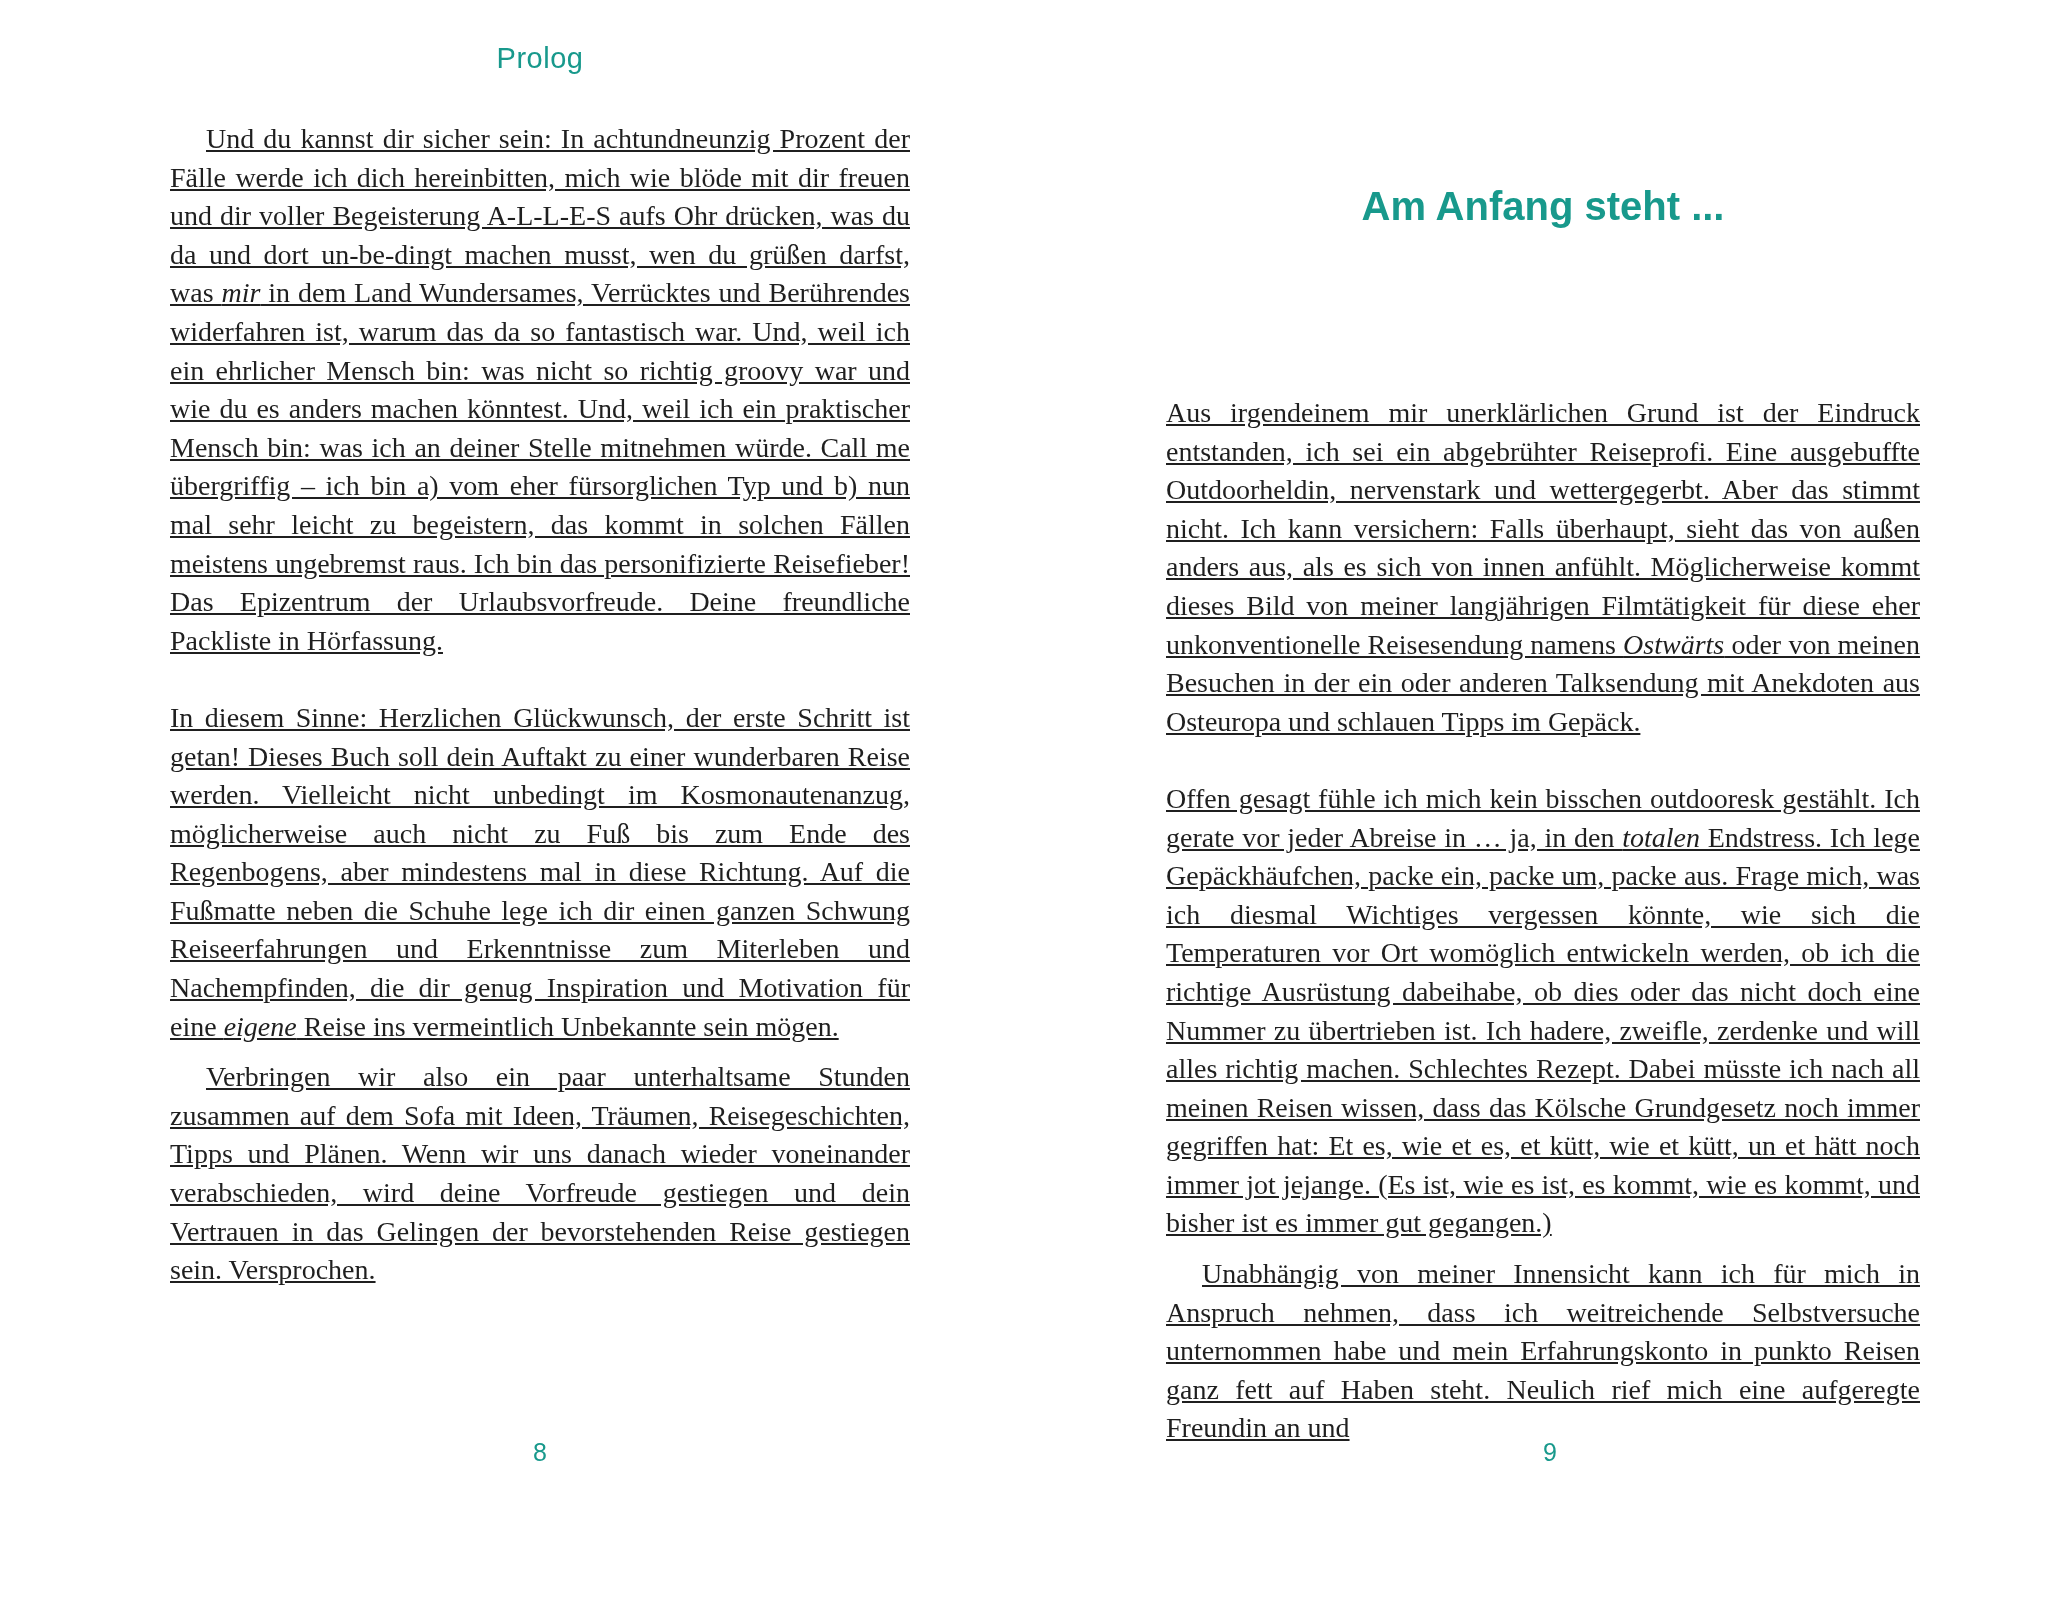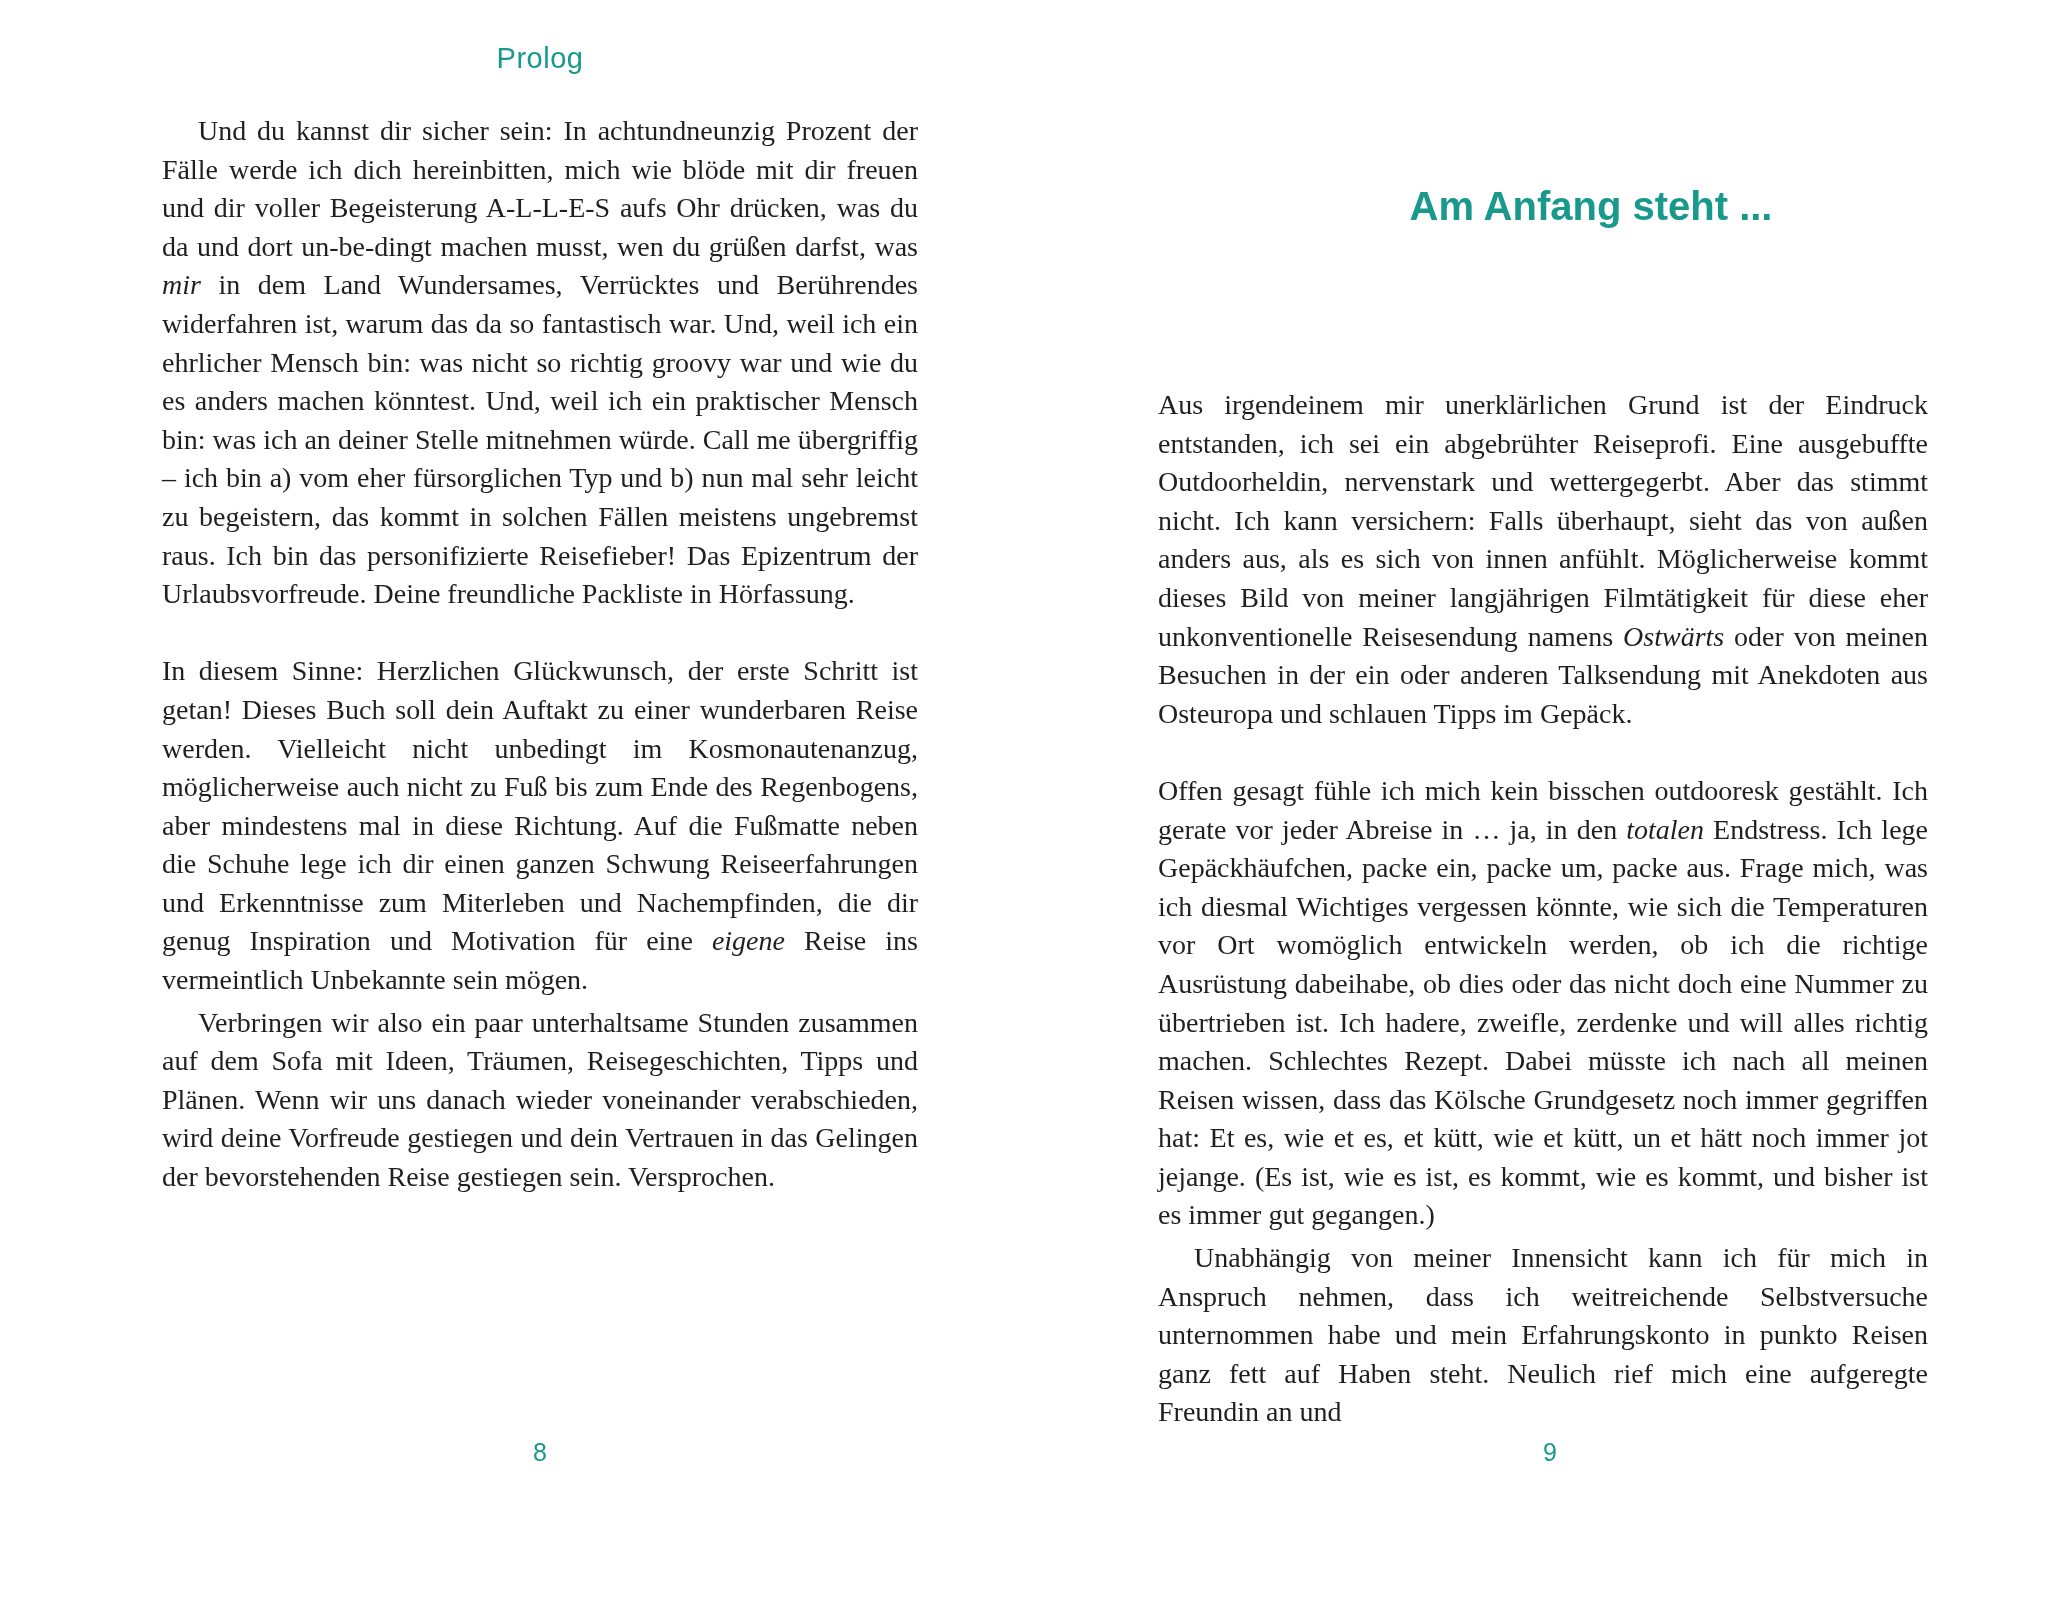--- a/index.html
+++ b/index.html
@@ -16,40 +16,40 @@
   .chapter-header {
     left: 158px; top: 42px; width: 764px;
     text-align: center;
     font-family: "Liberation Sans", sans-serif;
     font-size: 29px;
     letter-spacing: 0.5px;
     color: var(--accent);
   }
 
   .chapter-title {
-    left: 1202px; top: 182px; width: 778px;
+    left: 1154px; top: 182px; width: 778px;
     margin: 0;
     text-align: center;
     font-family: "Liberation Sans", sans-serif;
     font-weight: 700;
     font-size: 40px;
     line-height: 49px;
     color: var(--accent);
   }
 
   .page-body {
     font-size: 28px;
     line-height: 38.6px;
     color: var(--ink);
     text-align: justify;
   }
   #left-body  { left: 158px;  top: 108px; width: 764px; }
   #right-body { left: 1154px; top: 382px; width: 778px; }
 
-  .para { margin: 4px; }
+  .para { margin: 12px; text-decoration: underline; }
   .para.indent { text-indent: 36px; }
   .para.space  { margin-top: 38.6px; }
   .para em { font-style: italic; }
 
   .folio {
     width: 764px; top: 1438px;
     text-align: center;
     font-family: "Liberation Sans", sans-serif;
     font-size: 25px;
     color: var(--accent);

